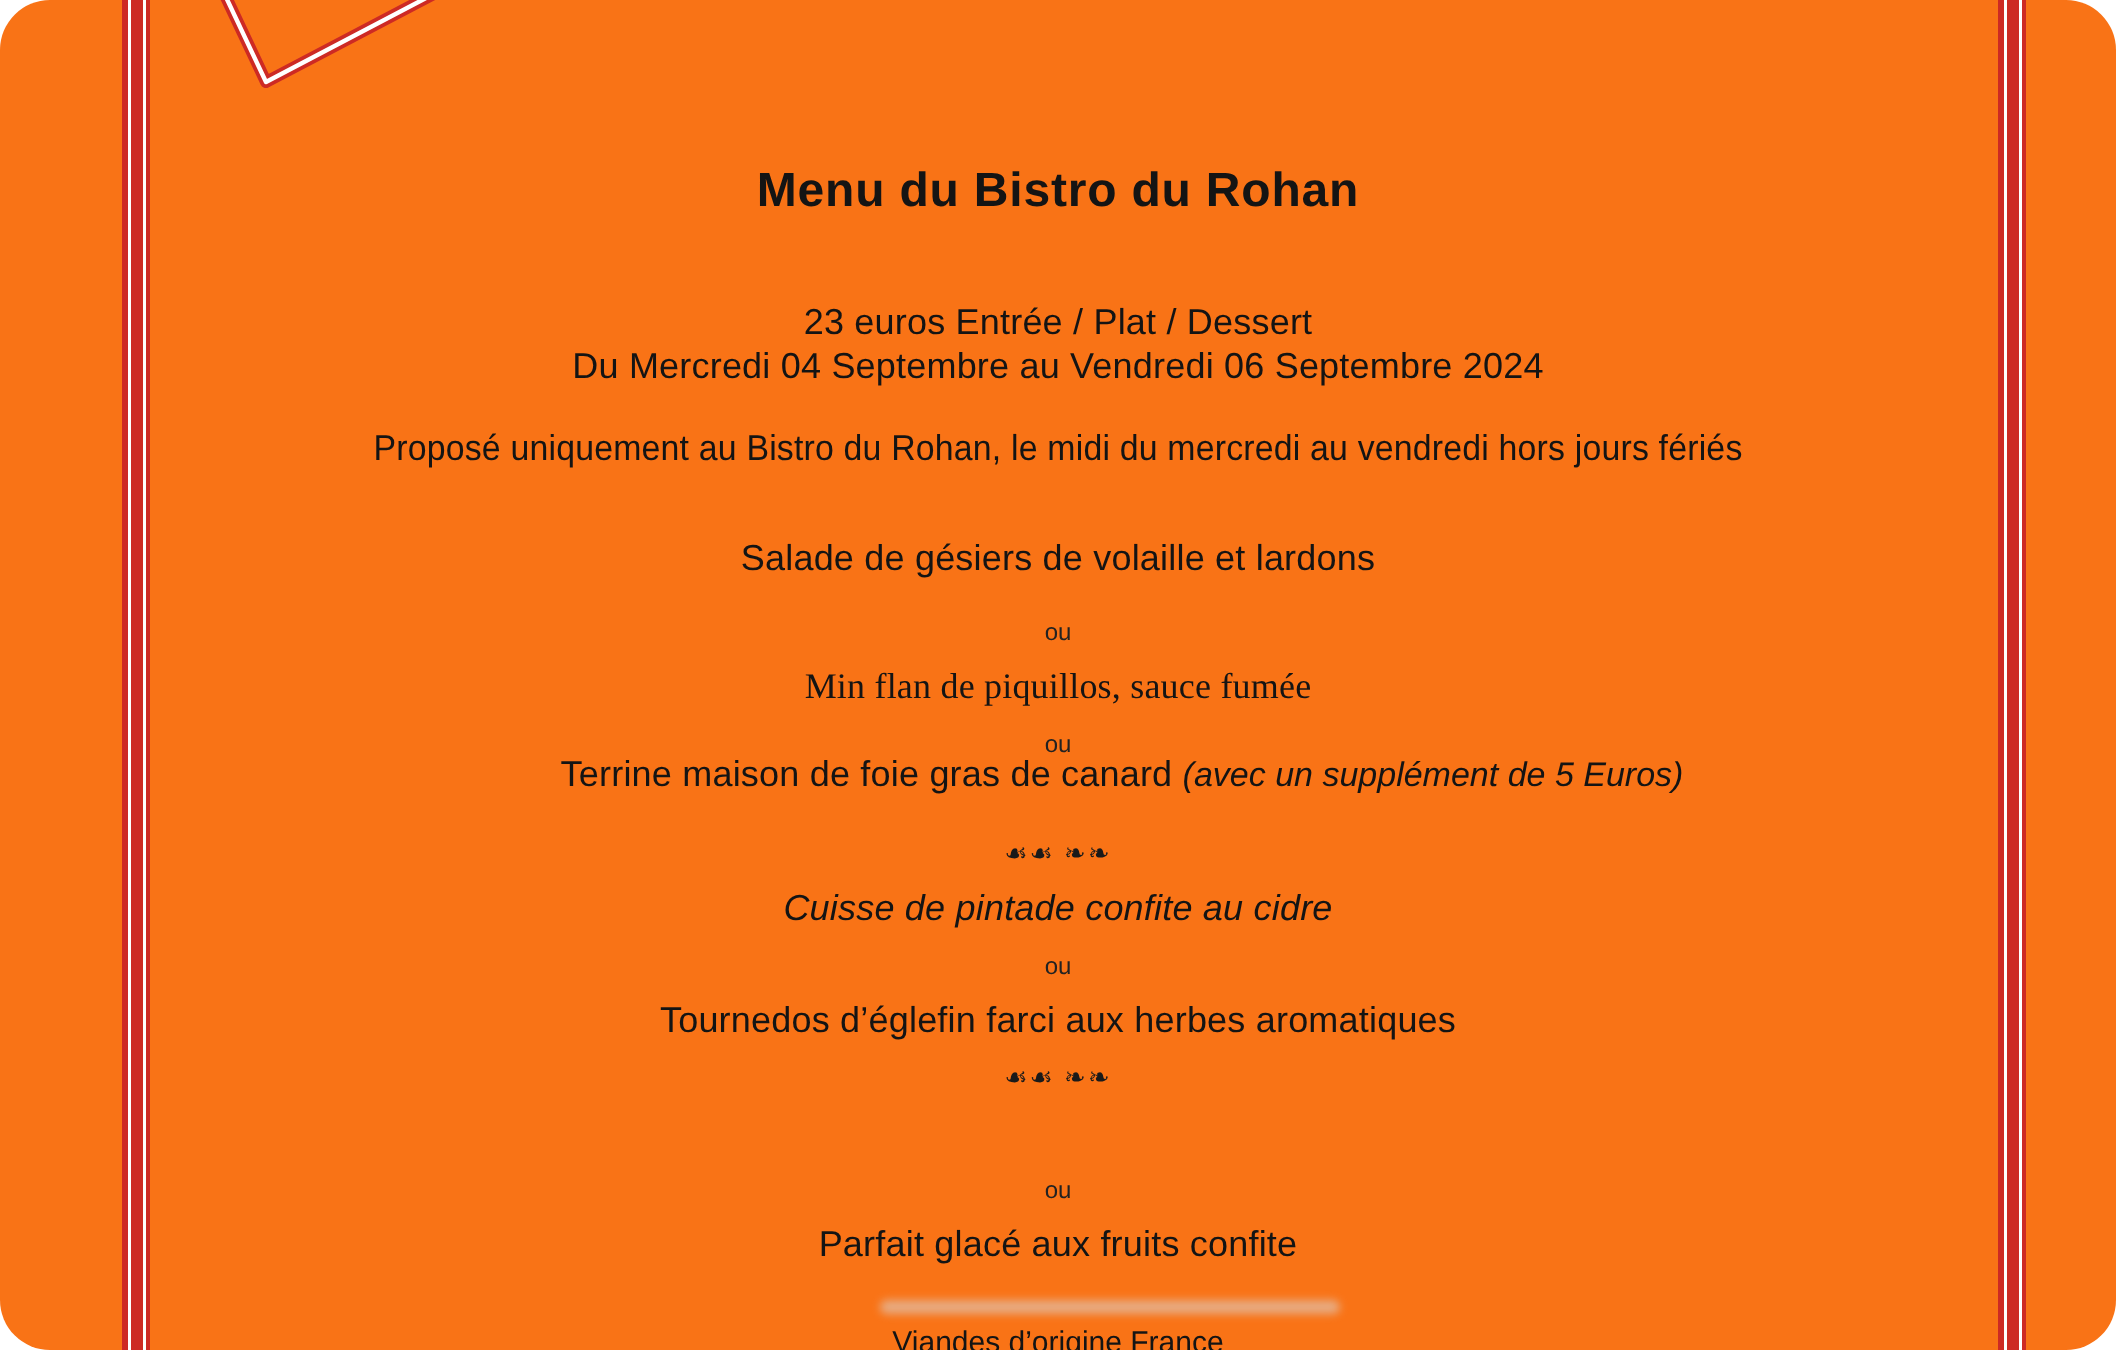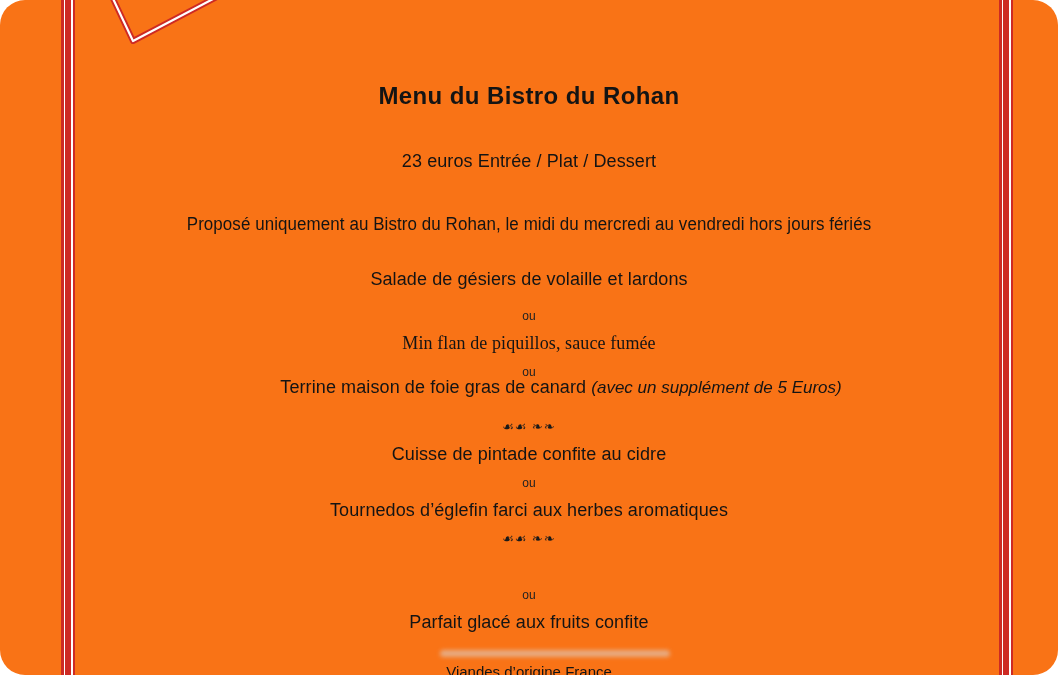--- a/index.html
+++ b/index.html
@@ -43,21 +43,21 @@
   .t-title   { top: 84px; }
   .t-price   { top: 116px; margin-top: 36px; }
   .t-date    { top: 174px; }
   .t-avail   { top: 215px; }
   .t-e1      { top: 270px; }
   .t-ou1     { top: 310px; }
   .t-e2      { top: 334px; font-family: Liberation Serif, serif; }
   .t-ou2     { top: 366px; }
   .t-e3      { top: 378px; padding-left: 32px; }
   .t-orn1    { top: 420px; }
-  .t-p1      { top: 445px; }
+  .t-p1      { top: 445px; font-style: italic; }
   .t-ou3     { top: 477px; }
   .t-p2      { top: 501px; }
   .t-orn2    { top: 532px; }
   .t-d1      { top: 557px; }
   .t-ou4     { top: 589px; }
   .t-d2      { top: 613px; }
   .t-foot    { top: 664px; }
 
   .artifact {
     position: absolute; left: 440px; top: 650px; width: 230px; height: 7px;
@@ -72,20 +72,21 @@
   <div class="vborder left"></div>
   <div class="vborder right"></div>
 
   <svg class="logo-svg" viewBox="0 0 150 52" aria-hidden="true">
     <path d="M 10 -12 L 35 41 L 136 -12" fill="none" style="stroke: var(--accent);" stroke-width="6" stroke-linejoin="round"></path>
     <path d="M 10 -12 L 35 41 L 136 -12" fill="none" stroke="#ffffff" stroke-width="2.2" stroke-linejoin="round"></path>
   </svg>
 
   <div class="line title t-title">Menu du Bistro du Rohan</div>
   <div class="line body-ln t-price">23 euros Entrée / Plat / Dessert</div>
+  <div class="line body-ln t-date">Du Mercredi 04 Septembre au Vendredi 06 Septembre 2024</div>
   <div class="line body-ln cond t-avail">Proposé uniquement au Bistro du Rohan, le midi du mercredi au vendredi hors jours fériés</div>
 
   <div class="line body-ln t-e1">Salade de gésiers de volaille et lardons</div>
   <div class="line or-ln t-ou1">ou</div>
   <div class="line body-ln t-e2">Min flan de piquillos, sauce fumée</div>
   <div class="line or-ln t-ou2">ou</div>
   <div class="line body-ln t-e3"><span>Terrine maison de foie gras de canard</span> <span class="note">(avec un supplément de 5 Euros)</span></div>
 
   <div class="line orn-ln t-orn1">☙☙ ❧❧</div>
 

